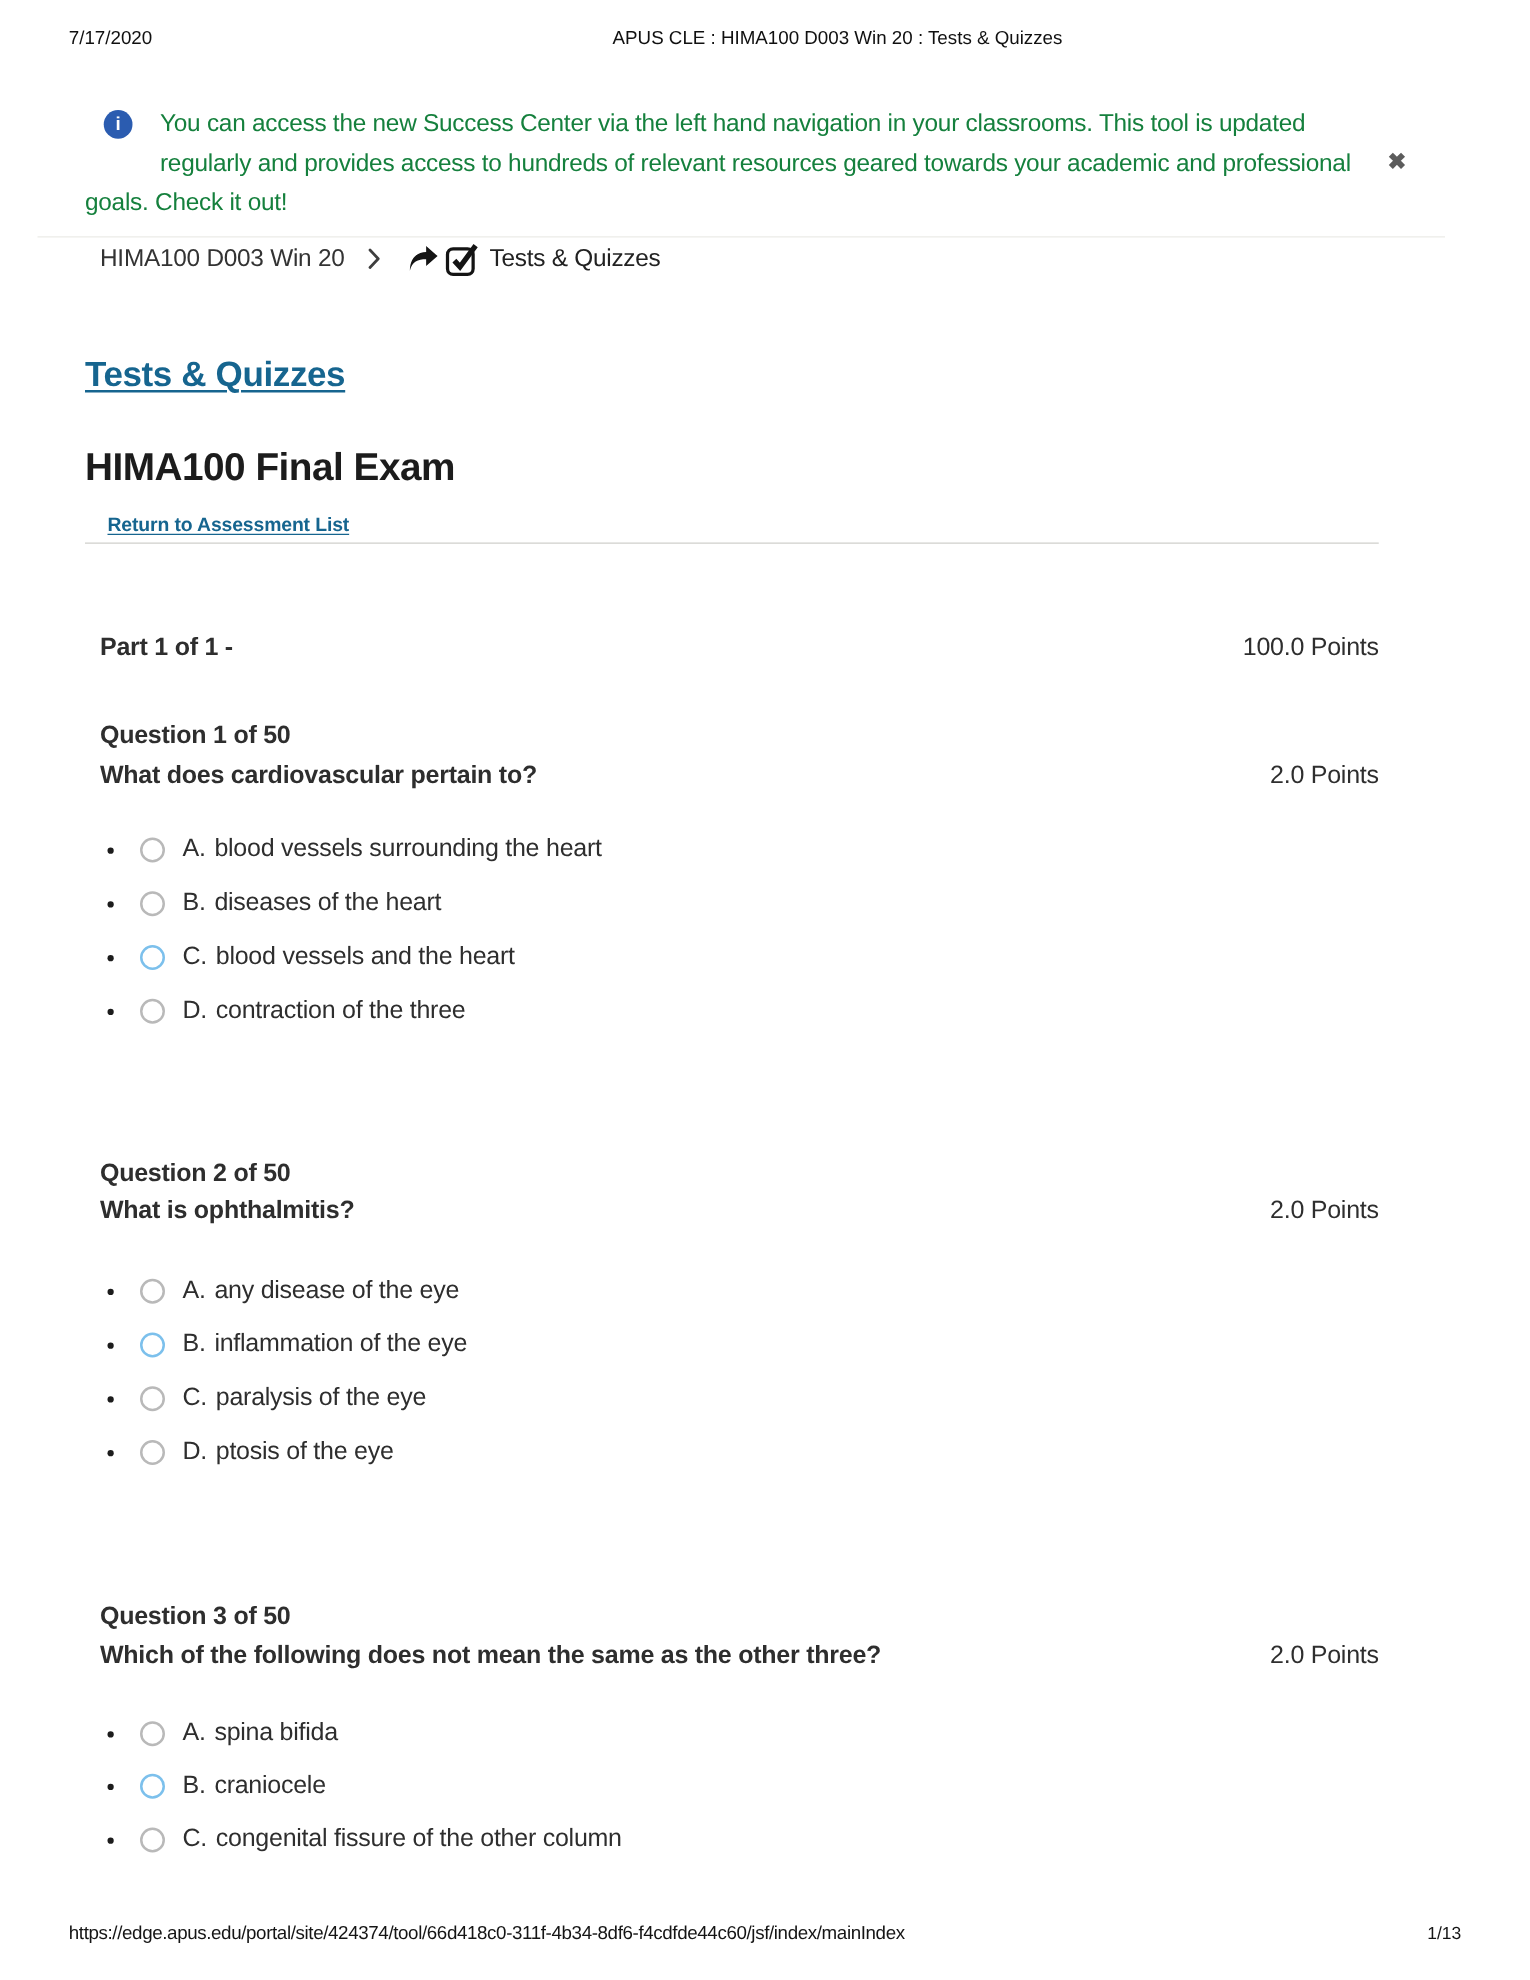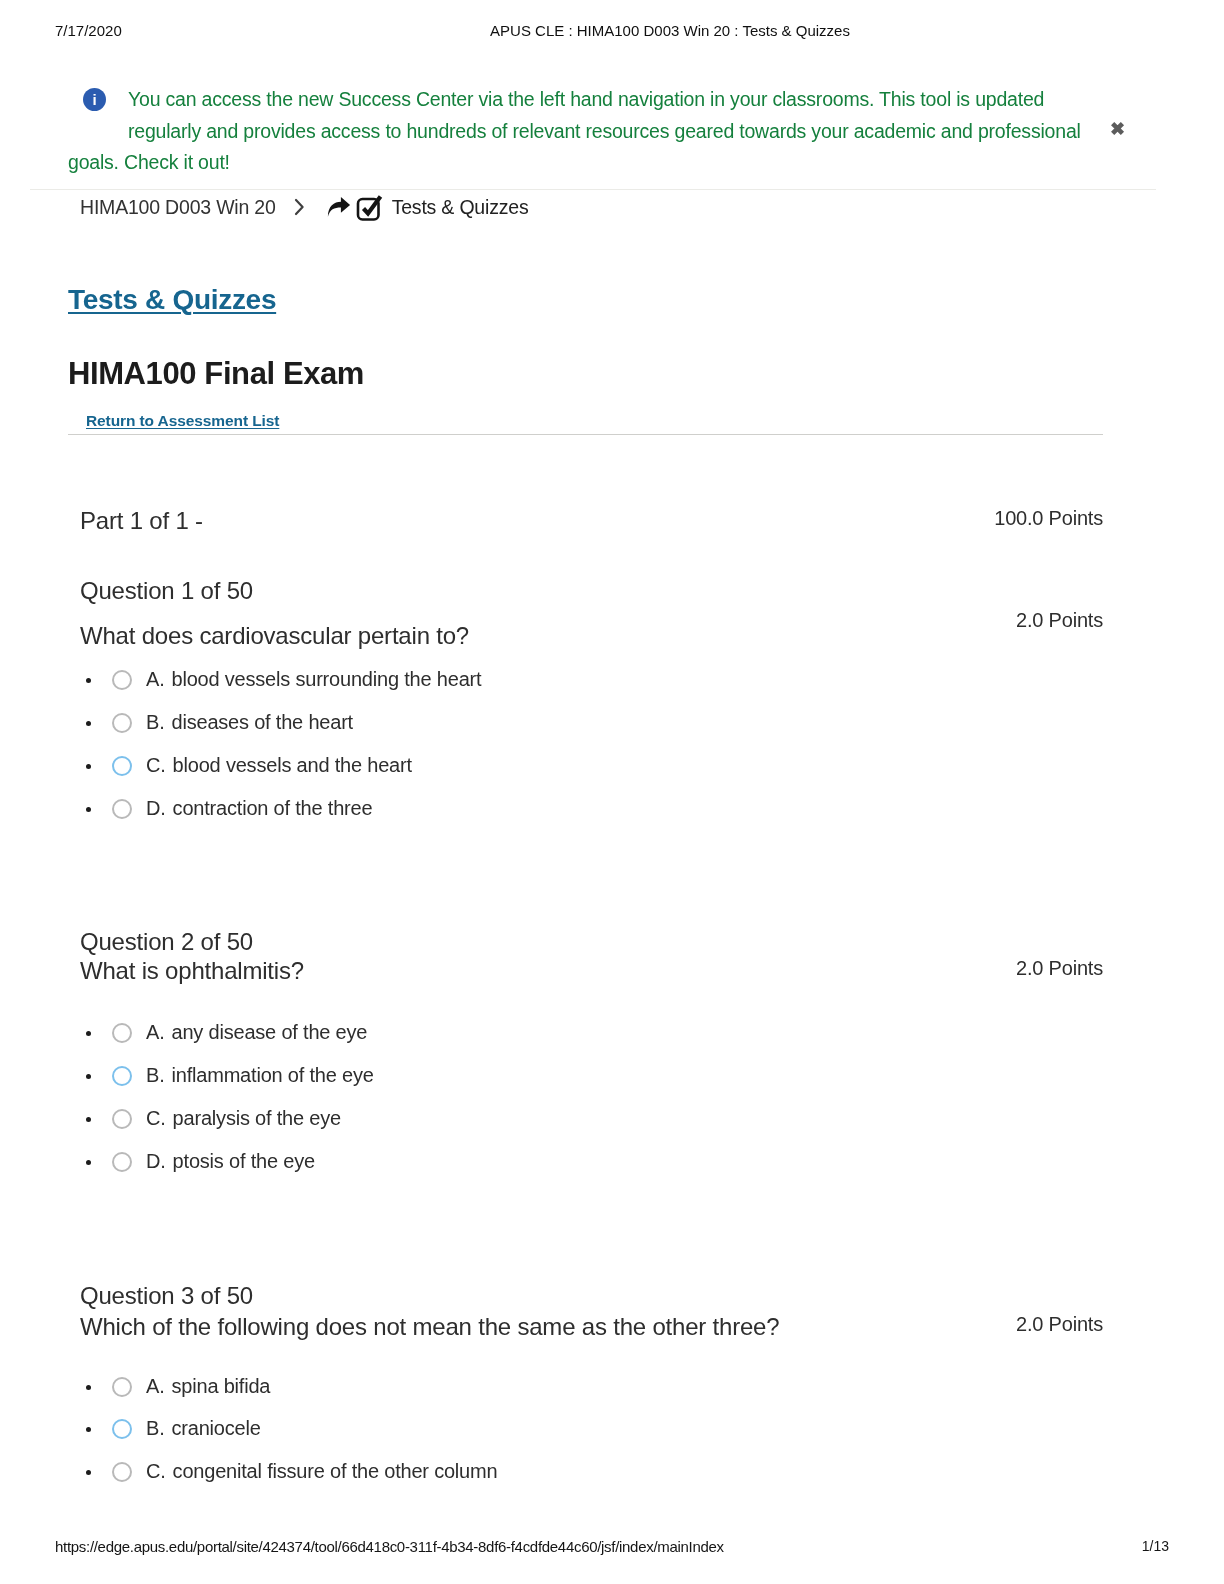--- a/index.html
+++ b/index.html
@@ -43,21 +43,21 @@
     letter-spacing:-0.3px;cursor:pointer;
   }
   .exam-title{left:68px;top:356px;font-size:31px;font-weight:bold;color:#1c1c1c;letter-spacing:-0.4px;}
   .return-link{
     left:86px;top:412px;font-size:15.5px;font-weight:600;color:#16658f;
     text-decoration:underline;text-underline-offset:2px;cursor:pointer;letter-spacing:-0.1px;
   }
   .title-rule{left:68px;top:434px;width:1035px;height:1px;background:#cfcfcc;}
 
   
-  .body-text{font-size:24px;color:#2e2e2e;letter-spacing:-0.2px;white-space:nowrap;}
+  .body-text{font-size:20px;color:#2e2e2e;letter-spacing:-0.2px;white-space:nowrap;font-weight:bold;}
   .pts{position:absolute;right:121px;font-size:20px;color:#2e2e2e;letter-spacing:-0.2px;}
 
   .part-label{left:80px;top:507px;}
   .part-pts{top:507px;}
 
   
   .opt-row{position:absolute;left:80px;height:28px;width:700px;}
   .bullet{position:absolute;left:6px;top:11.5px;width:5px;height:5px;border-radius:50%;background:#1c1c1c;}
   .radio{
     position:absolute;left:32px;top:4px;width:16px;height:16px;border-radius:50%;
@@ -107,21 +107,21 @@
 
 <div class="abs tool-heading">Tests &amp; Quizzes</div>
 <div class="abs exam-title">HIMA100 Final Exam</div>
 <div class="abs return-link">Return to Assessment List</div>
 <div class="abs title-rule"></div>
 
 <div class="abs body-text part-label">Part 1 of 1 -</div>
 <div class="pts part-pts">100.0 Points</div>
 
 <div class="abs body-text" style="left:80px;top:577px;">Question 1 of 50</div>
-<div class="abs body-text" style="left:80px;top:622px;">What does cardiovascular pertain to?</div>
+<div class="abs body-text" style="left:80px;top:609px;">What does cardiovascular pertain to?</div>
 <div class="pts" style="top:609px;">2.0 Points</div>
 
 <div class="opt-row" style="top:666px;">
   <span class="bullet"></span>
   <span class="radio"></span>
   <span class="opt-label"><span class="opt-letter">A.</span><span>blood vessels surrounding the heart</span></span>
 </div>
 <div class="opt-row" style="top:709px;">
   <span class="bullet"></span>
   <span class="radio"></span>

